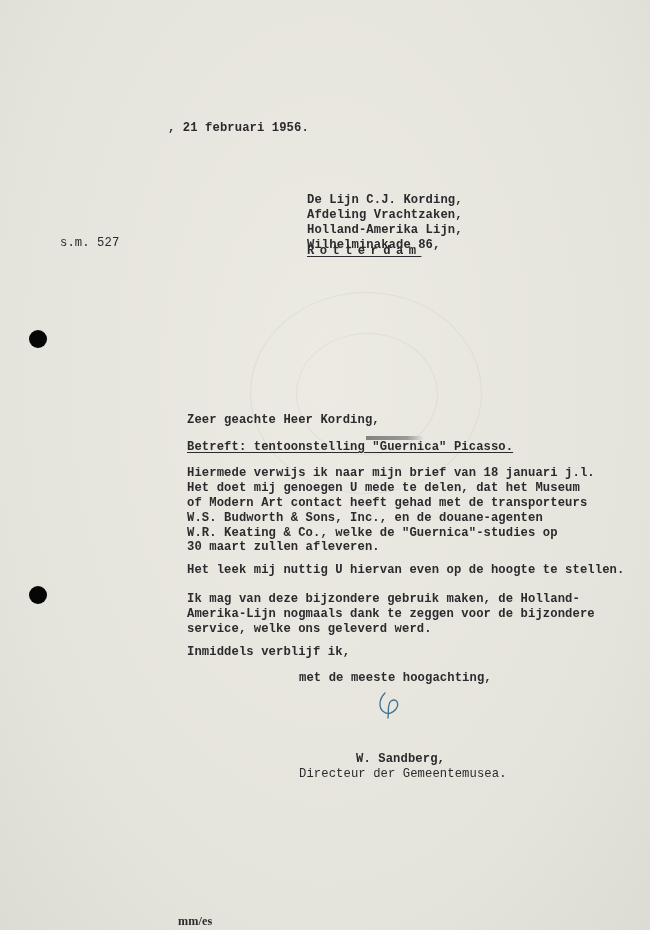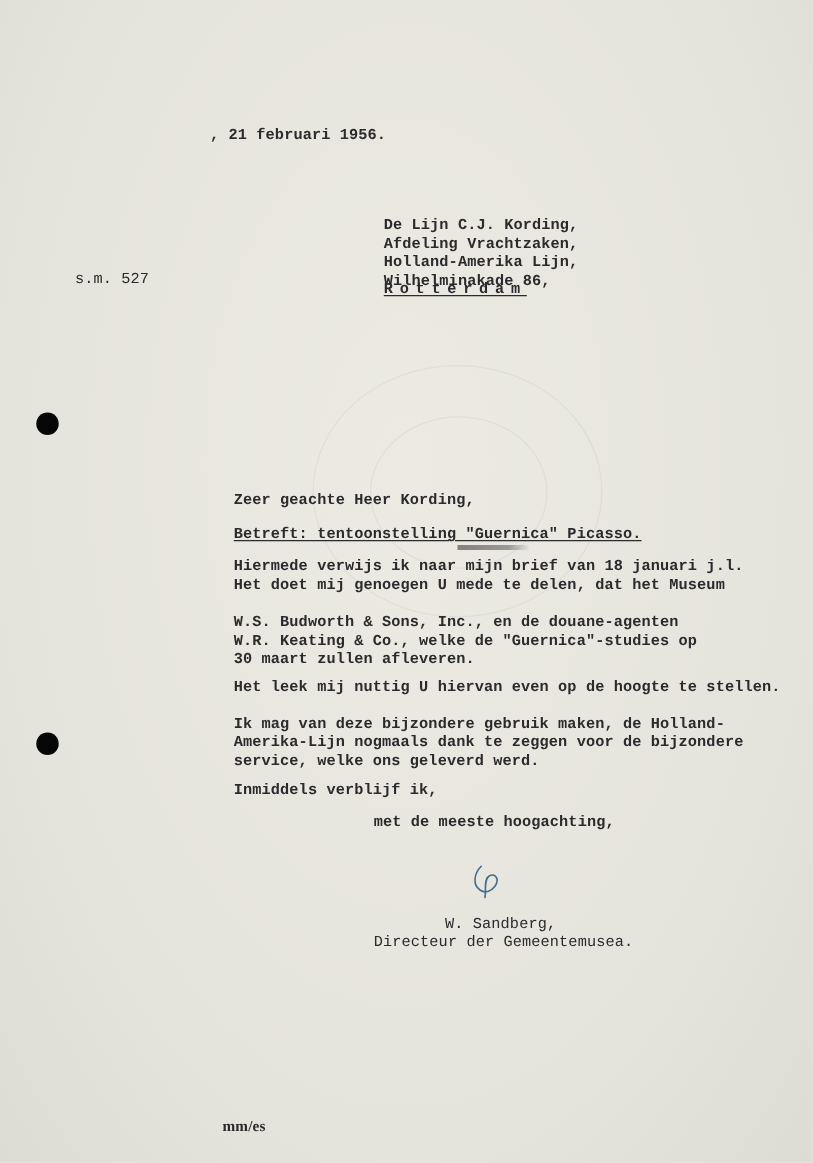--- a/index.html
+++ b/index.html
@@ -7,21 +7,21 @@
       width: 650px; height: 930px; overflow: hidden;
       background: #e6e5dd;
       position: relative;
       font-family: "Liberation Mono", "DejaVu Sans Mono", monospace;
       color: #2b2b2e;
     }
     .page {
       position: absolute; left: 0; top: 0; width: 650px; height: 930px;
       background: radial-gradient(ellipse at 50% 40%, #eceae3 0%, #e4e3dc 70%, #dddcd4 100%);
     }
-    .t { position: absolute; font-size: 12.2px; line-height: 15px; white-space: pre; font-weight: bold; letter-spacing: 0.1px; }
+    .t { position: absolute; font-size: 12.2px; line-height: 15px; white-space: pre; font-weight: bold; letter-spacing: 0.1px; margin-top: 20px; }
     .punch { position: absolute; width: 18px; height: 18px; border-radius: 50%; background: #060606; }
     .watermark {
       position: absolute; left: 250px; top: 292px; width: 230px; height: 200px;
       border-radius: 50%; border: 1px solid rgba(180,180,175,0.35);
       opacity: 0.6;
     }
     .watermark::after {
       content: ""; position: absolute; left: 45px; top: 40px; width: 140px; height: 120px;
       border-radius: 50%; border: 1px solid rgba(180,180,175,0.35);
     }
@@ -48,35 +48,36 @@
 
   <div class="punch" style="left:29px; top:330px;"></div>
   <div class="punch" style="left:29px; top:586px;"></div>
 
   <div class="t" style="left:187px; top:393px;">Zeer geachte Heer Kording,</div>
   <div class="t ul" style="left:187px; top:420px;">Betreft: tentoonstelling "Guernica" Picasso.</div>
   <div class="smear"></div>
 
   <div class="t" style="left:187px; top:446px;">Hiermede verwijs ik naar mijn brief van 18 januari j.l.</div>
   <div class="t" style="left:187px; top:461px;">Het doet mij genoegen U mede te delen, dat het Museum</div>
+  <div class="t" style="left:187px; top:476px;">of Modern Art contact heeft gehad met de transporteurs</div>
   <div class="t" style="left:187px; top:506px;">W.R. Keating &amp; Co., welke de "Guernica"-studies op</div>
   <div class="t" style="left:187px; top:491px;">W.S. Budworth &amp; Sons, Inc., en de douane-agenten</div>
   <div class="t" style="left:187px; top:520px;">30 maart zullen afleveren.</div>
 
   <div class="t" style="left:187px; top:543px;">Het leek mij nuttig U hiervan even op de hoogte te stellen.</div>
 
   <div class="t" style="left:187px; top:572px;">Ik mag van deze bijzondere gebruik maken, de Holland-</div>
   <div class="t" style="left:187px; top:587px;">Amerika-Lijn nogmaals dank te zeggen voor de bijzondere</div>
   <div class="t" style="left:187px; top:602px;">service, welke ons geleverd werd.</div>
 
   <div class="t" style="left:187px; top:625px;">Inmiddels verblijf ik,</div>
 
   <div class="t" style="left:299px; top:651px;">met de meeste hoogachting,</div>
 
   <svg class="sig" viewBox="0 0 30 30">
     <path d="M9 3 C3 9, 2 18, 8 22 C12 25, 17 23, 20 19 C24 13, 20 8, 15 11 C11 14, 13 22, 12 28" fill="none" stroke="#3f6f8f" stroke-width="1.3" stroke-linecap="round"></path>
   </svg>
 
-  <div class="t" style="left:356px; top:732px; font-weight:normal;text-align:center;">W. Sandberg,</div>
+  <div class="t" style="left:356px; top:732px; font-weight:bold;text-align:center;">W. Sandberg,</div>
   <div class="t" style="left:299px; top:747px; font-weight:normal;">Directeur der Gemeentemusea.</div>
 
   <div class="t" style="left:178px; top:894px;font-family:Liberation Serif, serif;">mm/es</div>
 </div>
 
 </body></html>

